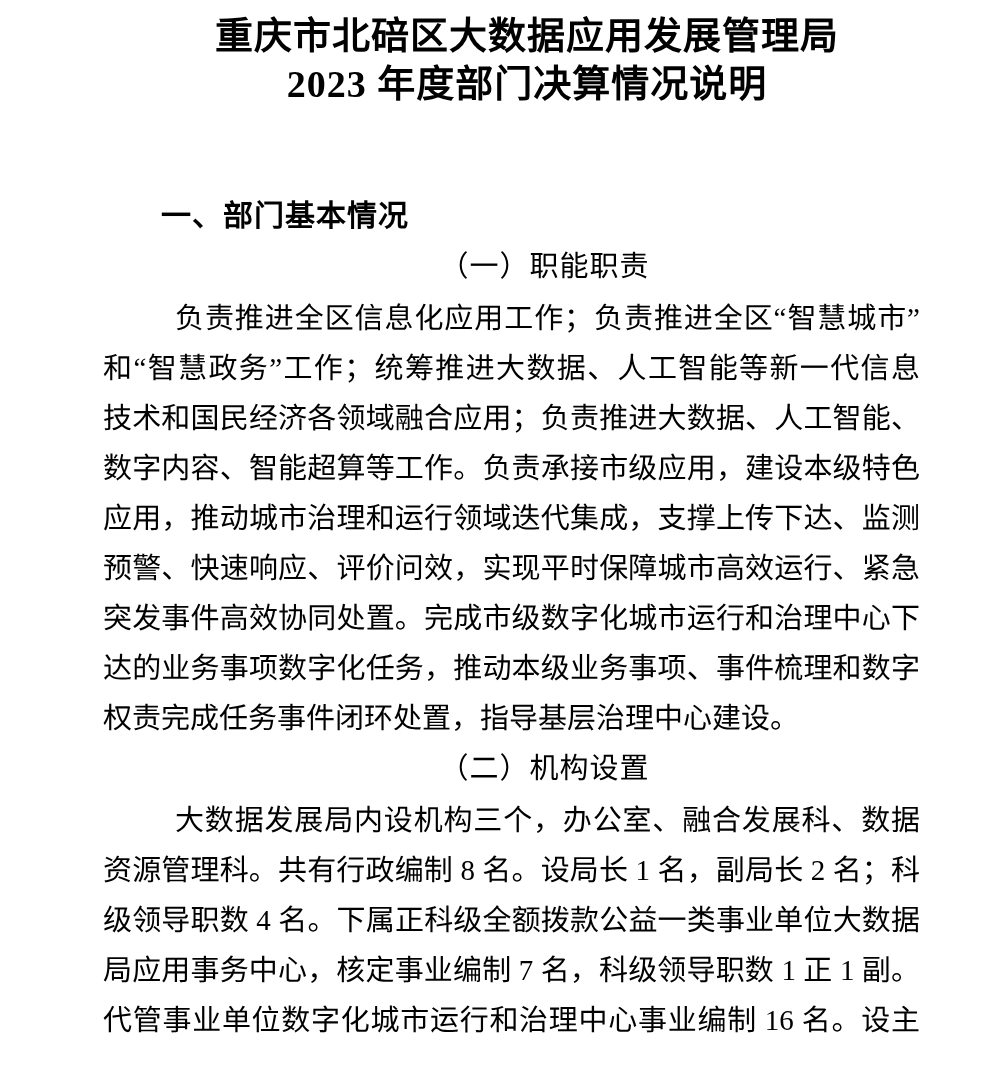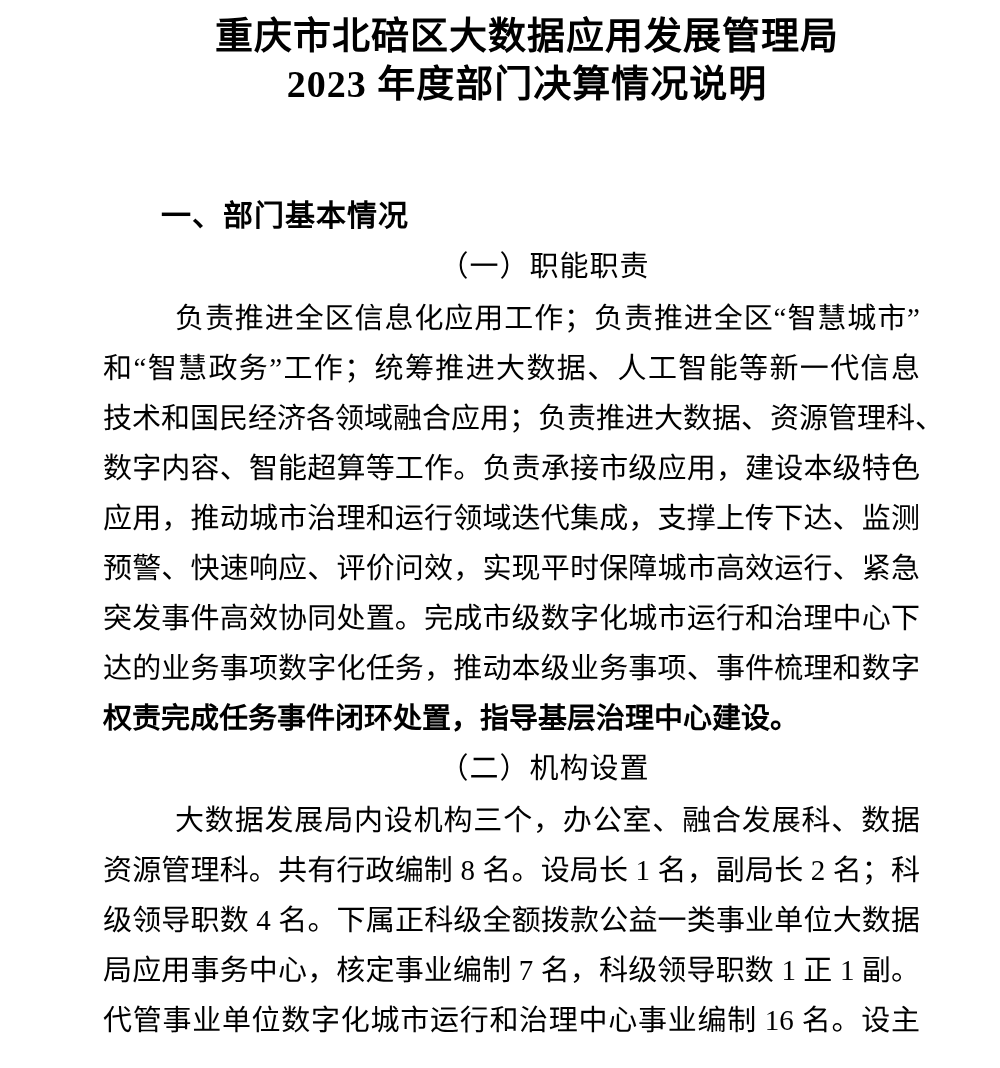--- a/index.html
+++ b/index.html
@@ -66,21 +66,20 @@
     text-align: justify;
     text-align-last: justify;
     white-space: nowrap;
   }
   .line.indent {
     text-indent: 72px;
   }
   .line.last {
     text-align: right;
     text-align-last: left;
-    font-weight: bold;
   }
 </style>
 </head>
 <body>
 
 <div class="page">
 
   <div class="title-block">
     <div>重庆市北碚区大数据应用发展管理局</div>
     <div>2023 年度部门决算情况说明</div>
@@ -88,21 +87,21 @@
 
   <div class="content">
 
     <div class="section-heading">一、部门基本情况</div>
 
     <div class="sub-heading">（一）职能职责</div>
 
     <div class="para">
       <div class="line indent">负责推进全区信息化应用工作；负责推进全区“智慧城市”</div>
       <div class="line">和“智慧政务”工作；统筹推进大数据、人工智能等新一代信息</div>
-      <div class="line">技术和国民经济各领域融合应用；负责推进大数据、资源管理科、</div>
+      <div class="line">技术和国民经济各领域融合应用；负责推进大数据、人工智能、</div>
       <div class="line">数字内容、智能超算等工作。负责承接市级应用，建设本级特色</div>
       <div class="line">应用，推动城市治理和运行领域迭代集成，支撑上传下达、监测</div>
       <div class="line">预警、快速响应、评价问效，实现平时保障城市高效运行、紧急</div>
       <div class="line">突发事件高效协同处置。完成市级数字化城市运行和治理中心下</div>
       <div class="line">达的业务事项数字化任务，推动本级业务事项、事件梳理和数字</div>
       <div class="line last">权责完成任务事件闭环处置，指导基层治理中心建设。</div>
     </div>
 
     <div class="sub-heading">（二）机构设置</div>
 

